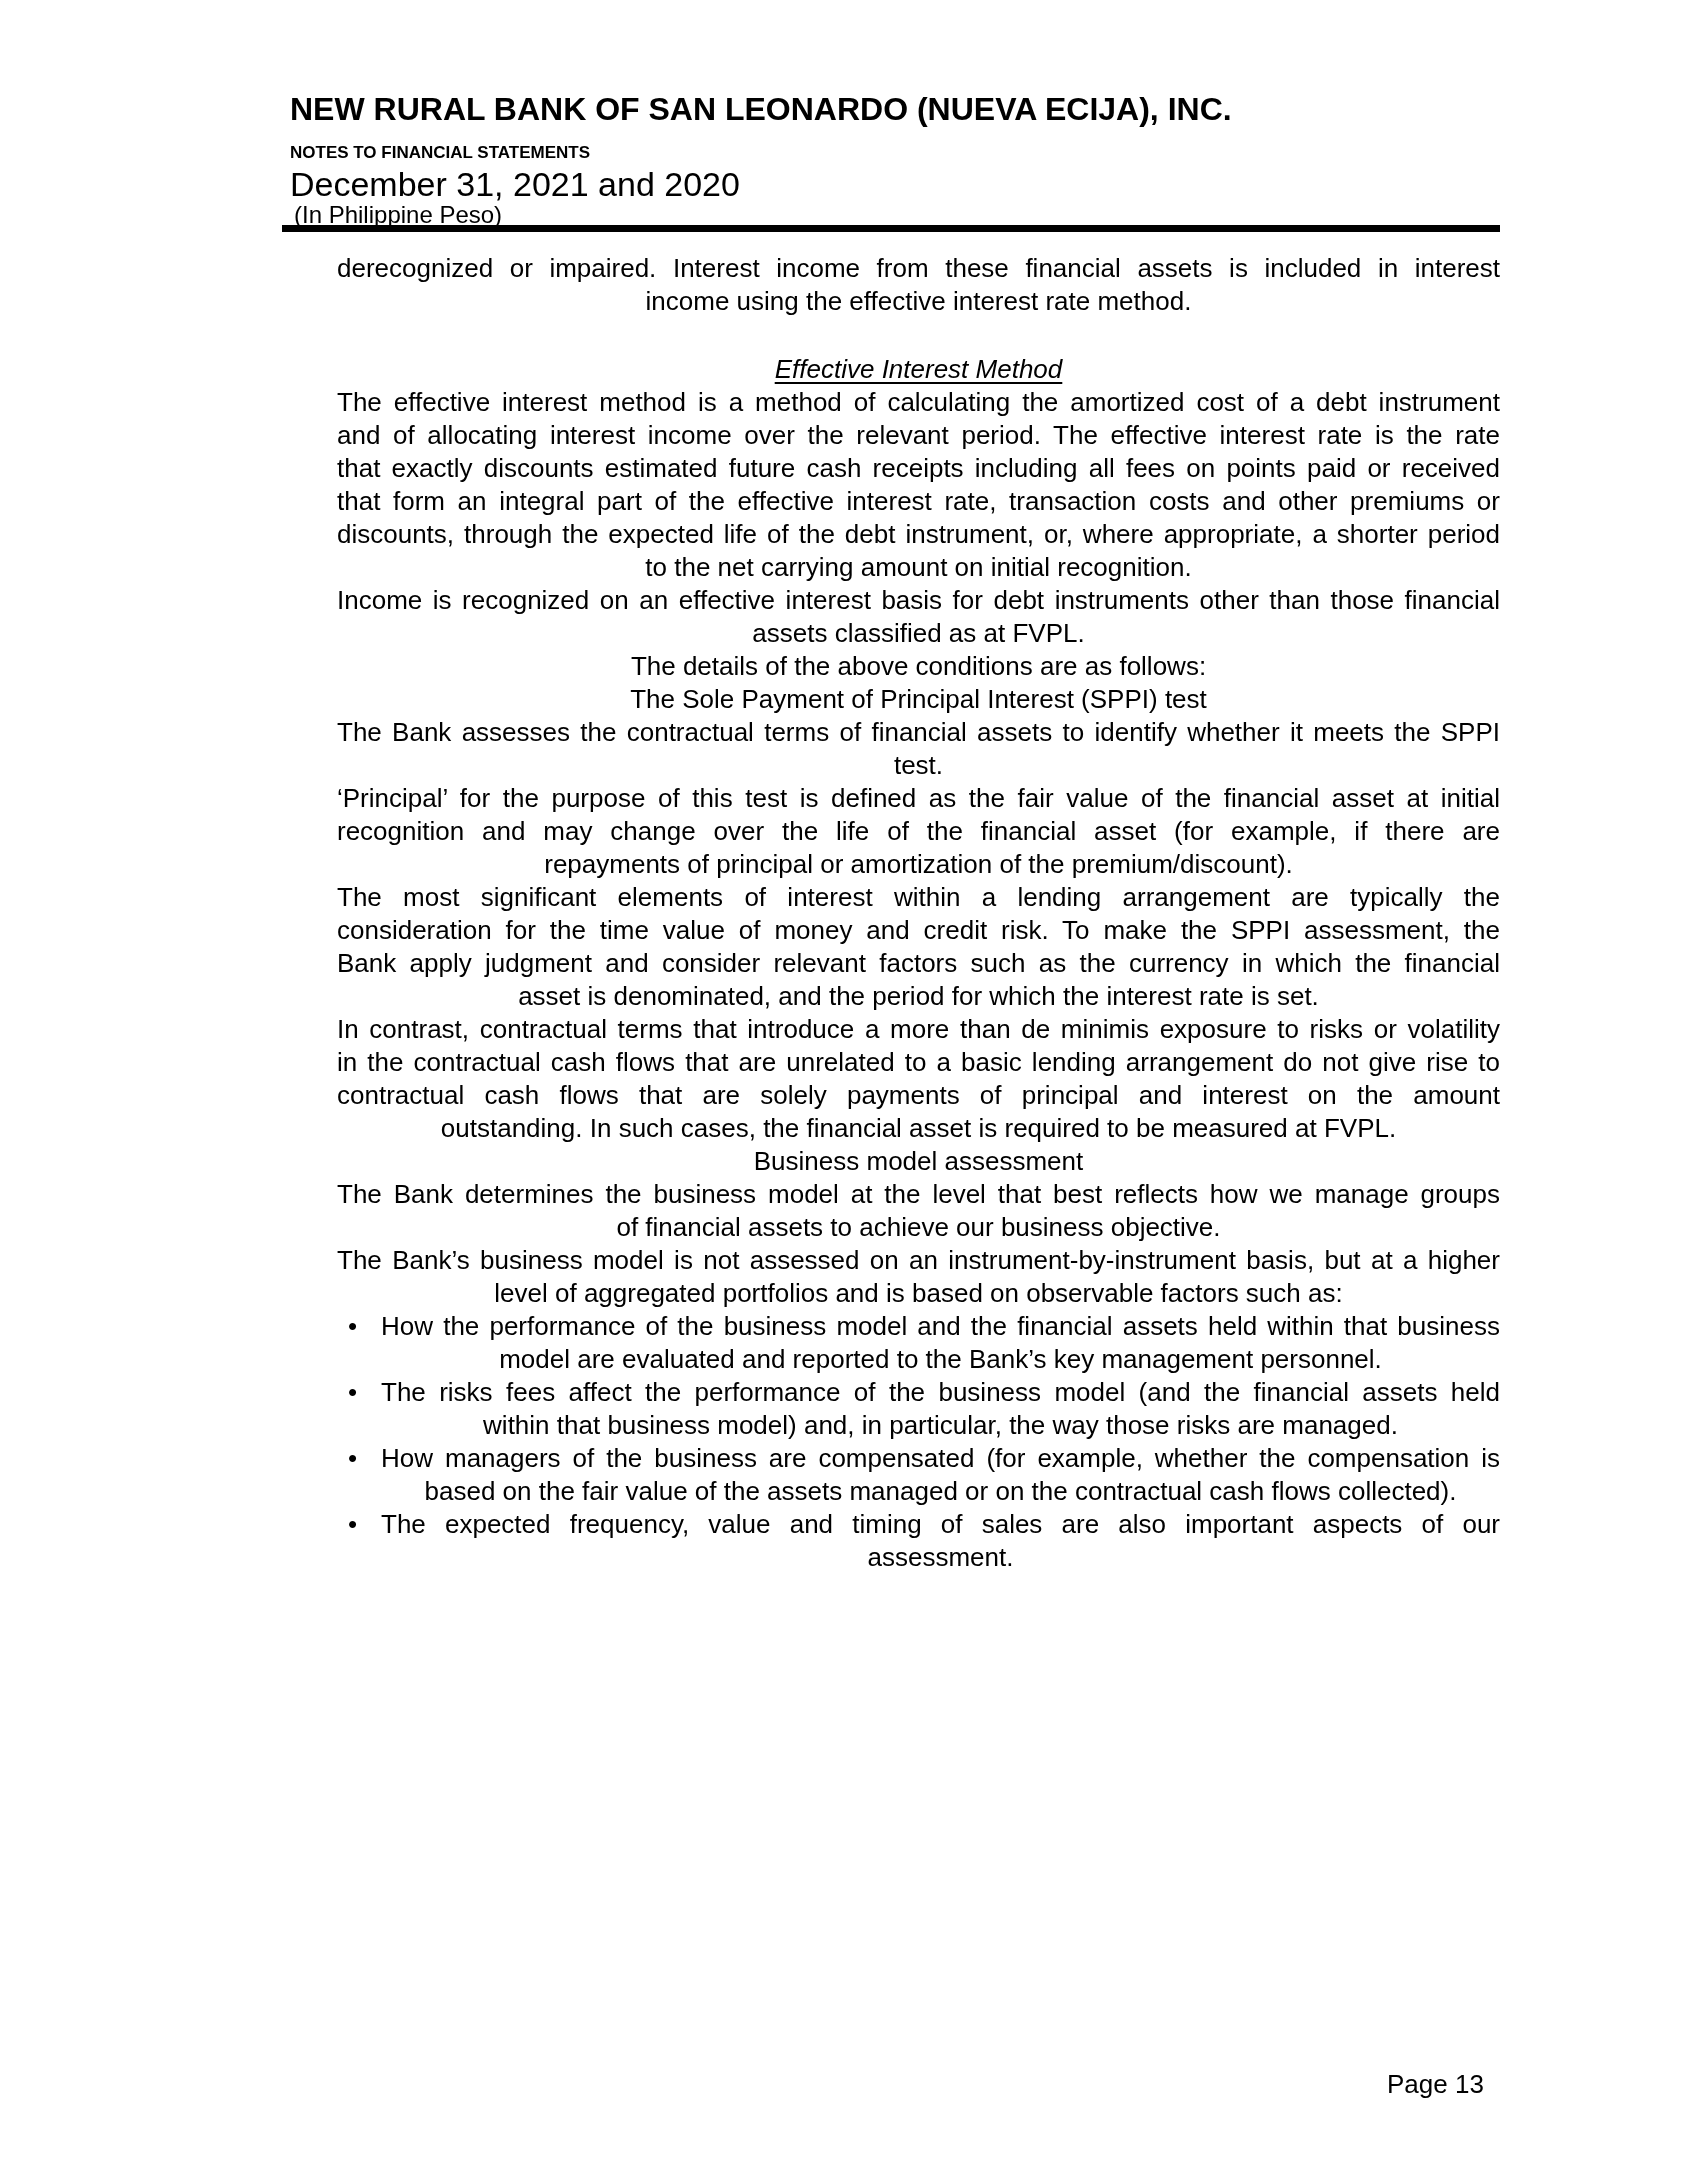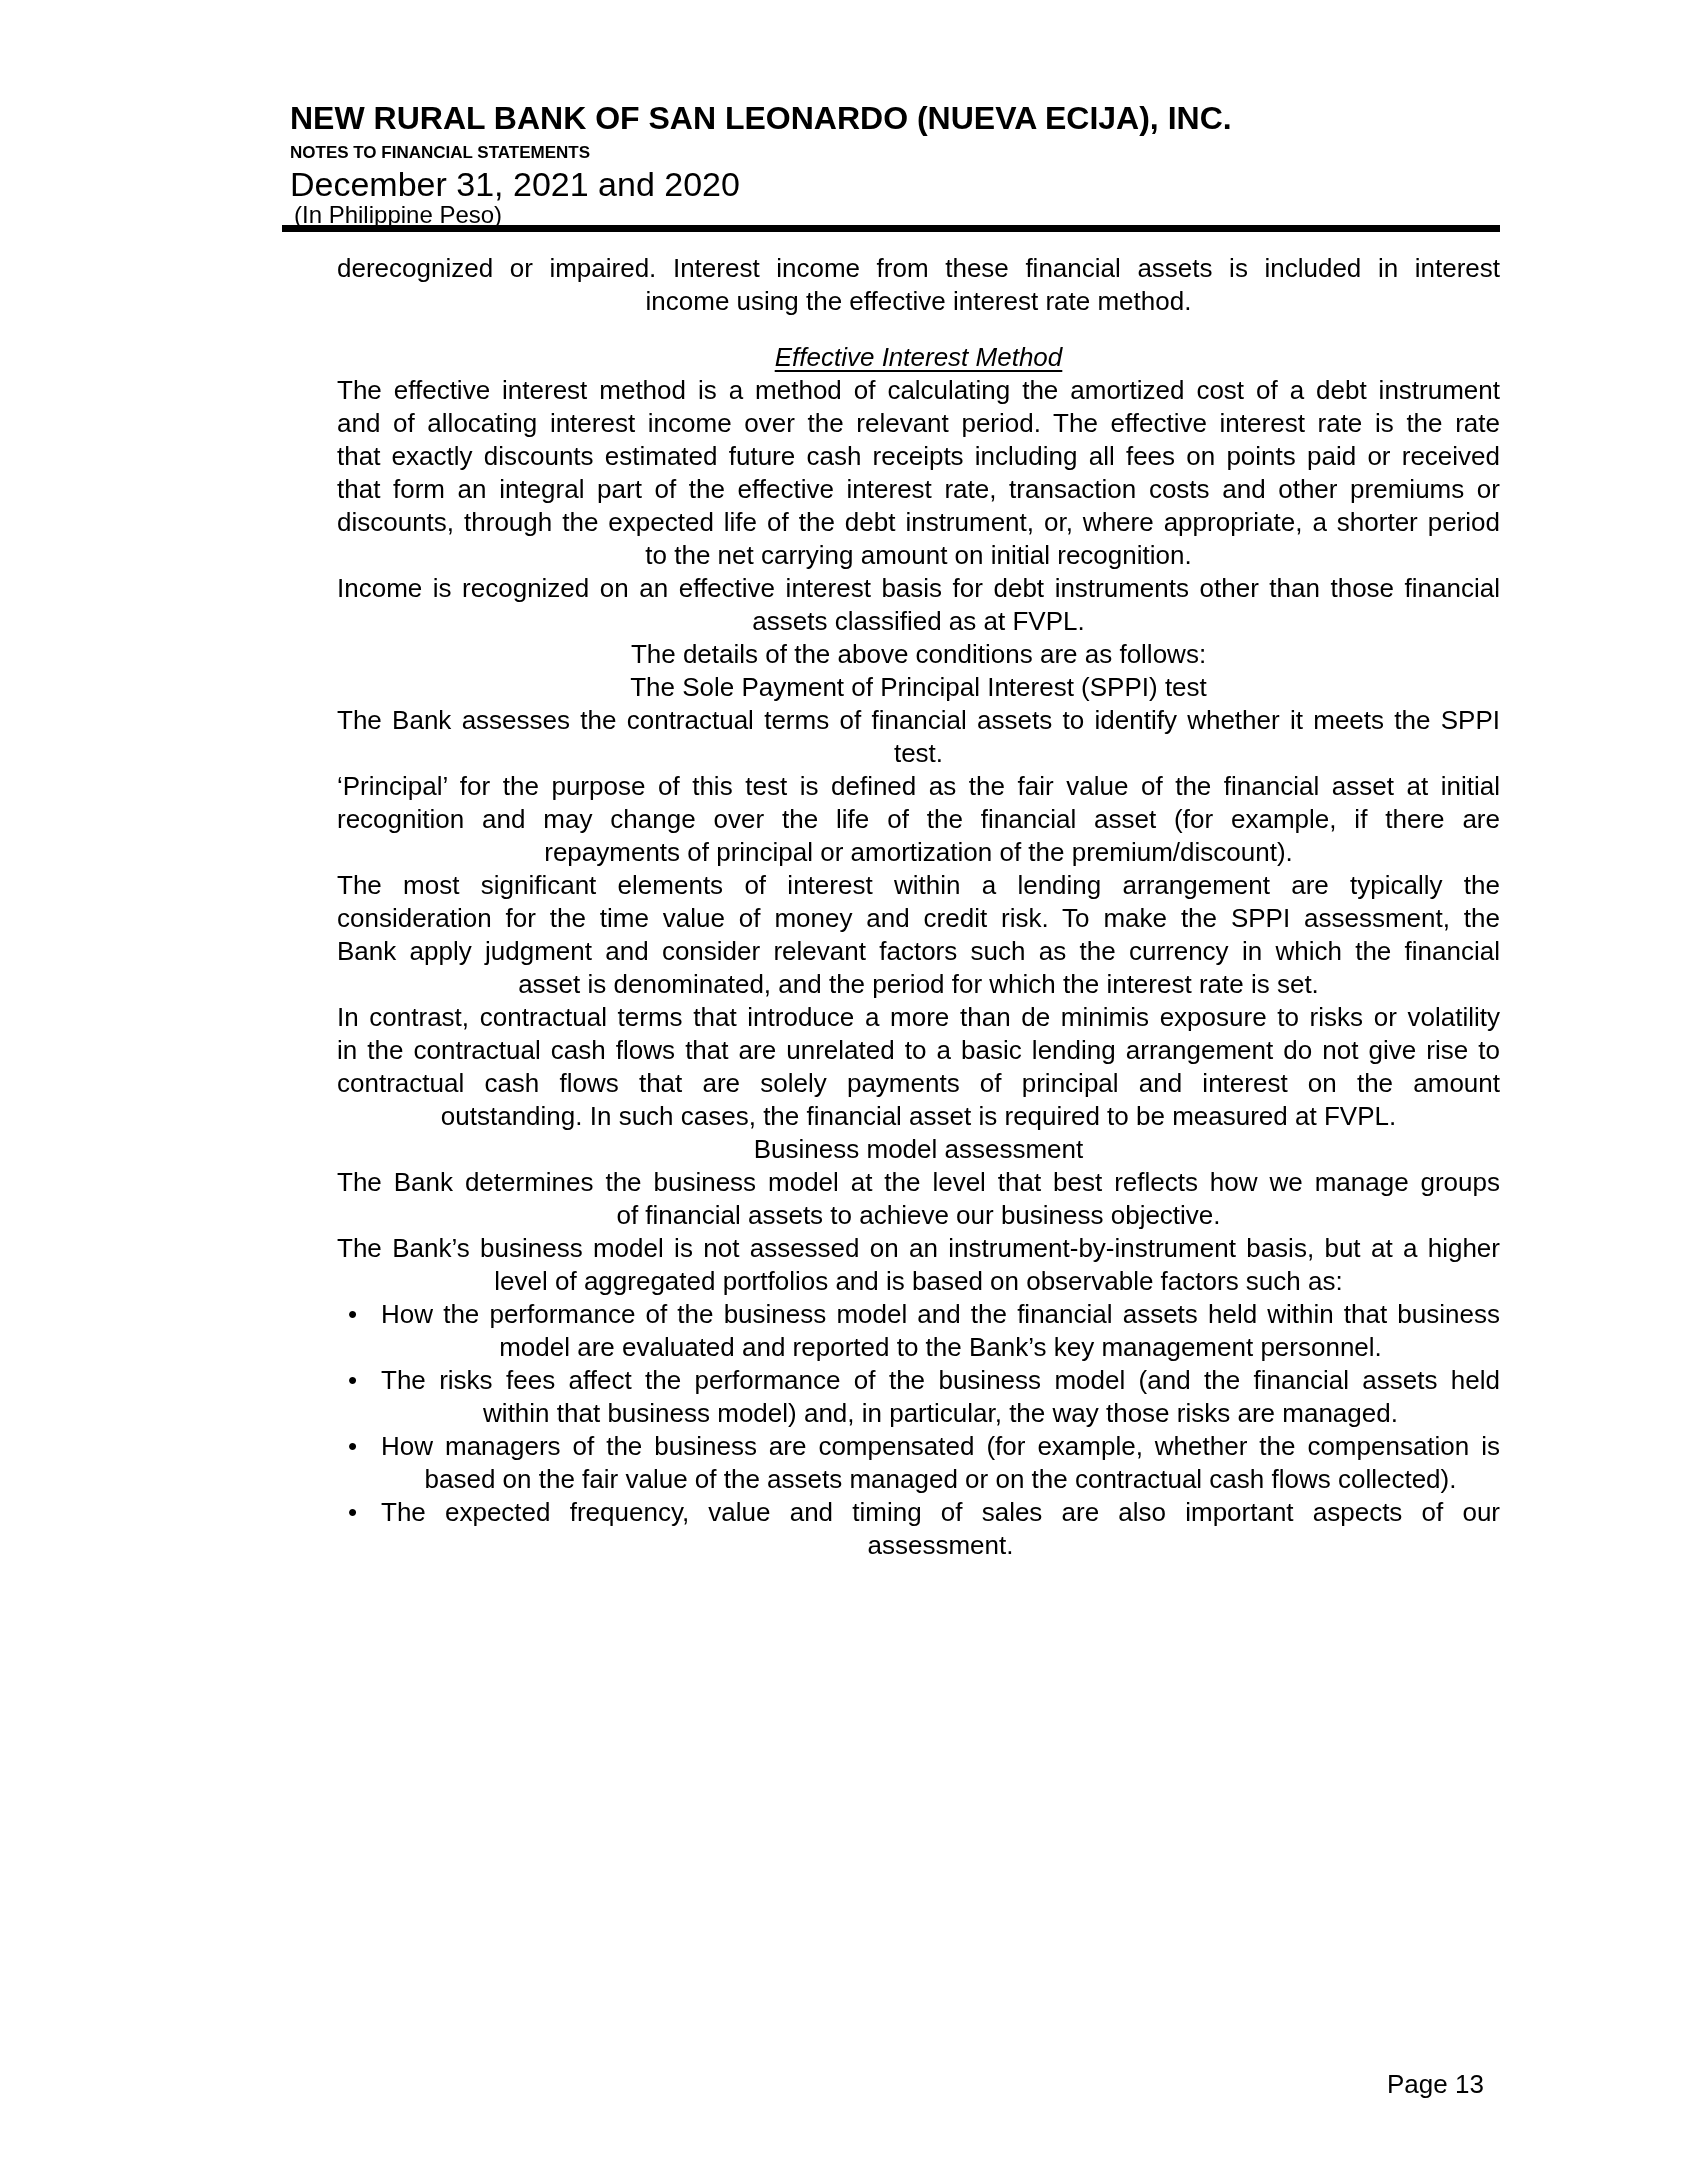--- a/index.html
+++ b/index.html
@@ -5,21 +5,21 @@
   html,body{margin:0;padding:0;background:#e8e8e8;}
   .page{
     position:relative;
     width:1683px;height:2178px;
     background:#ffffff;
     color:#000000;
     font-family:"Liberation Sans", sans-serif;
     overflow:hidden;
   }
   .bank-name{
-    position:absolute;left:290px;top:99px;
+    position:absolute;left:290px;top:90px;
     font-size:32px;font-weight:bold;line-height:38px;white-space:nowrap;
   }
   .doc-title{
     position:absolute;left:290px;top:137px;
     font-size:17px;font-weight:bold;line-height:32px;white-space:nowrap;
   }
   .date-line{
     position:absolute;left:290px;top:169px;
     font-size:34px;line-height:31px;white-space:nowrap;
   }
@@ -29,21 +29,21 @@
   }
   .rule{
     position:absolute;left:282px;top:225px;
     width:1218px;height:7px;background:#000000;
   }
   .content{
     position:absolute;left:337px;top:246px;width:1163px;
     font-size:26px;
   }
   .para,.subhead,.bullets{}
-  .heading{margin-top:23px;}
+  .heading{margin-top:35px;}
   .content > :first-child{margin-top:6px;}
   .attach{margin-top:0;}
   .line{
     line-height:33px;height:33px;overflow:hidden;
     text-align:center;
   }
   .jl{text-align:justify;}
   .jl::after{content:"";display:inline-block;width:100%;height:0;}
   .heading .line{
     font-style:italic;text-decoration:underline;

